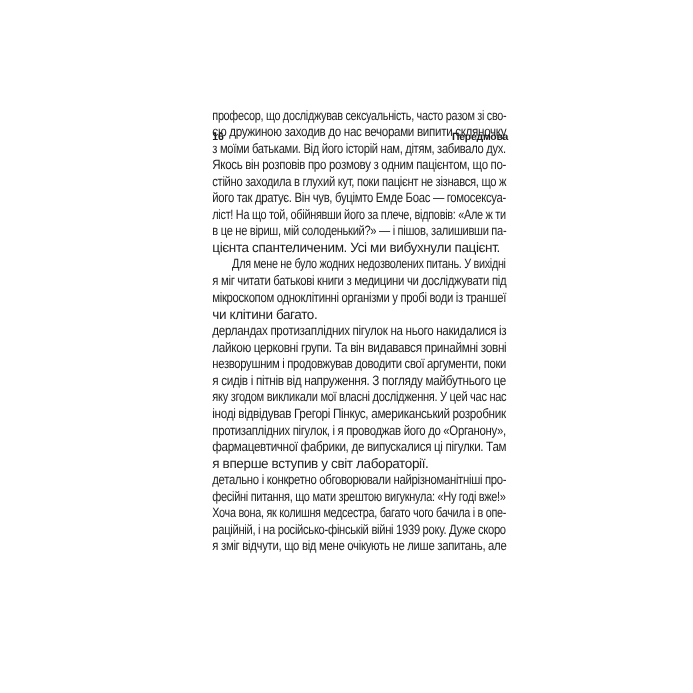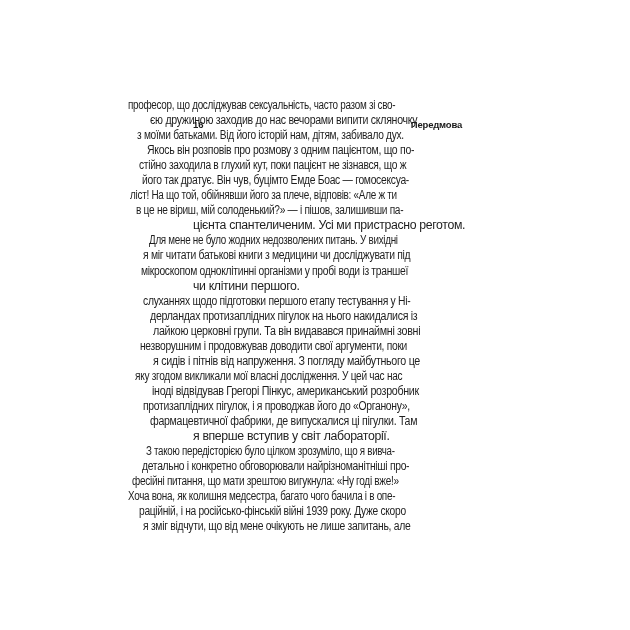--- a/index.html
+++ b/index.html
@@ -5,21 +5,21 @@
   html, body { margin:0; padding:0; background:#ffffff; }
   body { width:630px; height:630px; position:relative; overflow:hidden; }
   .page { position:absolute; left:0; top:0; width:630px; height:630px; background:#fff; }
   .header { position:absolute; top:79px; left:193px; width:269px; height:14px;
             font-family:"Liberation Sans", sans-serif; font-weight:bold; font-size:9.5px; color:#1a1a1a;margin-top:40px; }
   .header .num { position:absolute; left:0; top:0; }
   .header .title { position:absolute; right:0; top:0; letter-spacing:-0.2px;text-align:right; }
   .body { position:absolute; top:98px; left:193px; width:267px;
           font-family:"Liberation Sans Narrow", "Liberation Sans", sans-serif;
           font-size:12.3px; line-height:15.05px; color:#1e1e1e; }
-  .line { white-space:nowrap; height:15.05px; display:flex; justify-content:flex-end; overflow:visible; }
+  .line { white-space:nowrap; height:15.05px; display:flex; justify-content:flex-start; overflow:visible; }
   .line.last { justify-content:flex-start; }
   .line.indent { padding-left:18px; }
   .line span.t { display:block; width:100%; text-align:justify; text-align-last:justify; letter-spacing:-0.35px; transform-origin:left; }
   .line.last span.t { text-align-last:left; }
 </style>
 </head>
 <body>
 
 <div class="page">
   <div class="header">
@@ -45,36 +45,33 @@
       <div class="line">
         <span class="t" style="width: auto; display: inline-block; transform: scaleX(0.8396); white-space: nowrap;">його так дратує. Він чув, буцімто Емде Боас — гомосексуа-</span>
       </div>
       <div class="line">
         <span class="t" style="width: auto; display: inline-block; transform: scaleX(0.8091); white-space: nowrap;">ліст! На що той, обійнявши його за плече, відповів: «Але ж ти</span>
       </div>
       <div class="line">
         <span class="t" style="width: auto; display: inline-block; transform: scaleX(0.8241); white-space: nowrap;">в це не віриш, мій солоденький?» — і пішов, залишивши па-</span>
       </div>
       <div class="line last">
-        <span class="t" style="width: auto; display: inline-block;">цієнта спантеличеним. Усі ми пристрасно реготом.</span>
+        <span class="t" style="width: auto; display: inline-block;">цієнта спантеличеним. Усі ми вибухнули пацієнт.</span>
       </div>
       <div class="line indent">
         <span class="t" style="width: auto; display: inline-block; transform: scaleX(0.8006); white-space: nowrap;">Для мене не було жодних недозволених питань. У вихідні</span>
       </div>
       <div class="line">
         <span class="t" style="width: auto; display: inline-block; transform: scaleX(0.8423); white-space: nowrap;">я міг читати батькові книги з медицини чи досліджувати під</span>
       </div>
       <div class="line">
         <span class="t" style="width: auto; display: inline-block; transform: scaleX(0.837); white-space: nowrap;">мікроскопом одноклітинні організми у пробі води із траншеї</span>
       </div>
       <div class="line last">
-        <span class="t" style="width: auto; display: inline-block;">чи клітини першого.</span>
-      </div>
-      <div class="line">
-        <span class="t" style="width: auto; display: inline-block; transform: scaleX(0.8423); white-space: nowrap;">слуханнях щодо підготовки першого етапу тестування у Ні-</span>
+        <span class="t" style="width: auto; display: inline-block;">чи клітини багато.</span>
       </div>
       <div class="line">
         <span class="t" style="width: auto; display: inline-block; transform: scaleX(0.8613); white-space: nowrap;">дерландах протизаплідних пігулок на нього накидалися із</span>
       </div>
       <div class="line">
         <span class="t" style="width: auto; display: inline-block; transform: scaleX(0.8697); white-space: nowrap;">лайкою церковні групи. Та він видавався принаймні зовні</span>
       </div>
       <div class="line">
         <span class="t" style="width: auto; display: inline-block; transform: scaleX(0.8344); white-space: nowrap;">незворушним і продовжував доводити свої аргументи, поки</span>
       </div>
@@ -89,23 +86,20 @@
       </div>
       <div class="line">
         <span class="t" style="width: auto; display: inline-block; transform: scaleX(0.8423); white-space: nowrap;">протизаплідних пігулок, і я проводжав його до «Органону»,</span>
       </div>
       <div class="line">
         <span class="t" style="width: auto; display: inline-block; transform: scaleX(0.8613); white-space: nowrap;">фармацевтичної фабрики, де випускалися ці пігулки. Там</span>
       </div>
       <div class="line last">
         <span class="t" style="width: auto; display: inline-block;">я вперше вступив у світ лабораторії.</span>
       </div>
-      <div class="line indent">
-        <span class="t" style="width: auto; display: inline-block; transform: scaleX(0.793); white-space: nowrap;">З такою передісторією було цілком зрозуміло, що я вивча-</span>
-      </div>
       <div class="line">
         <span class="t" style="width: auto; display: inline-block; transform: scaleX(0.8396); white-space: nowrap;">детально і конкретно обговорювали найрізноманітніші про-</span>
       </div>
       <div class="line">
         <span class="t" style="width: auto; display: inline-block; transform: scaleX(0.814); white-space: nowrap;">фесійні питання, що мати зрештою вигукнула: «Ну годі вже!»</span>
       </div>
       <div class="line">
         <span class="t" style="width: auto; display: inline-block; transform: scaleX(0.8042); white-space: nowrap;">Хоча вона, як колишня медсестра, багато чого бачила і в опе-</span>
       </div>
       <div class="line">

